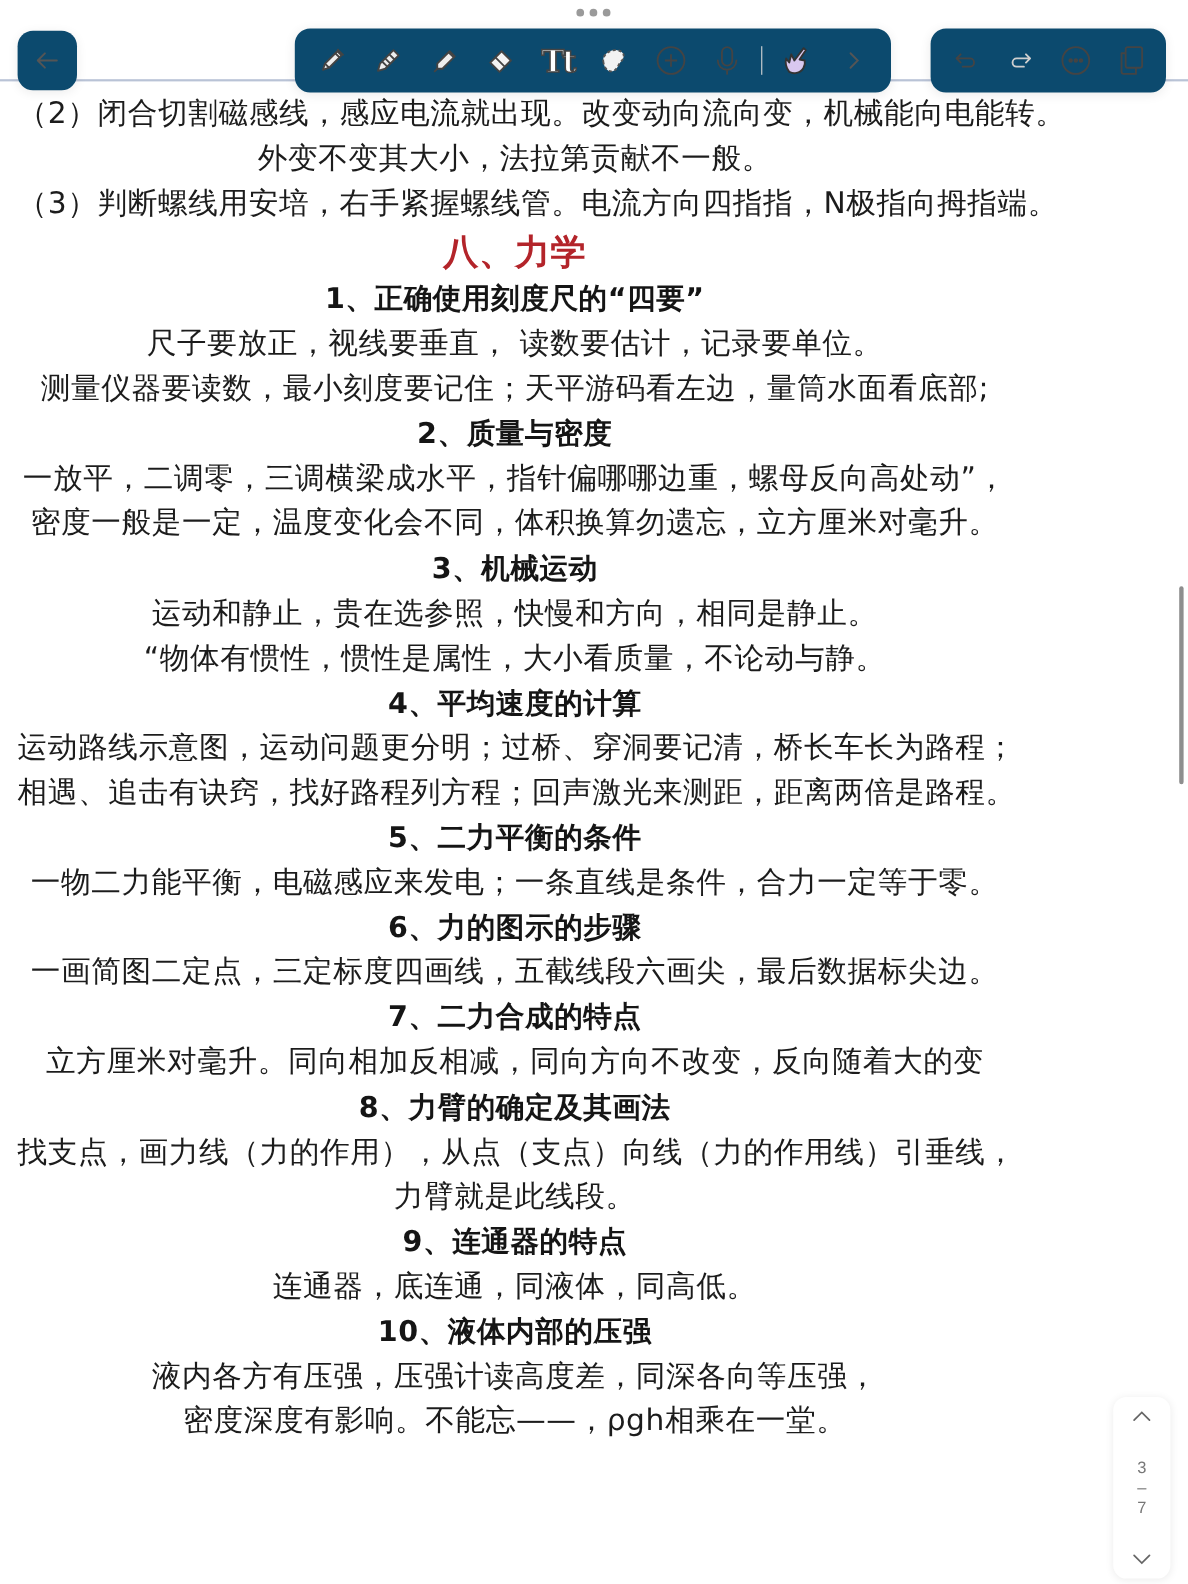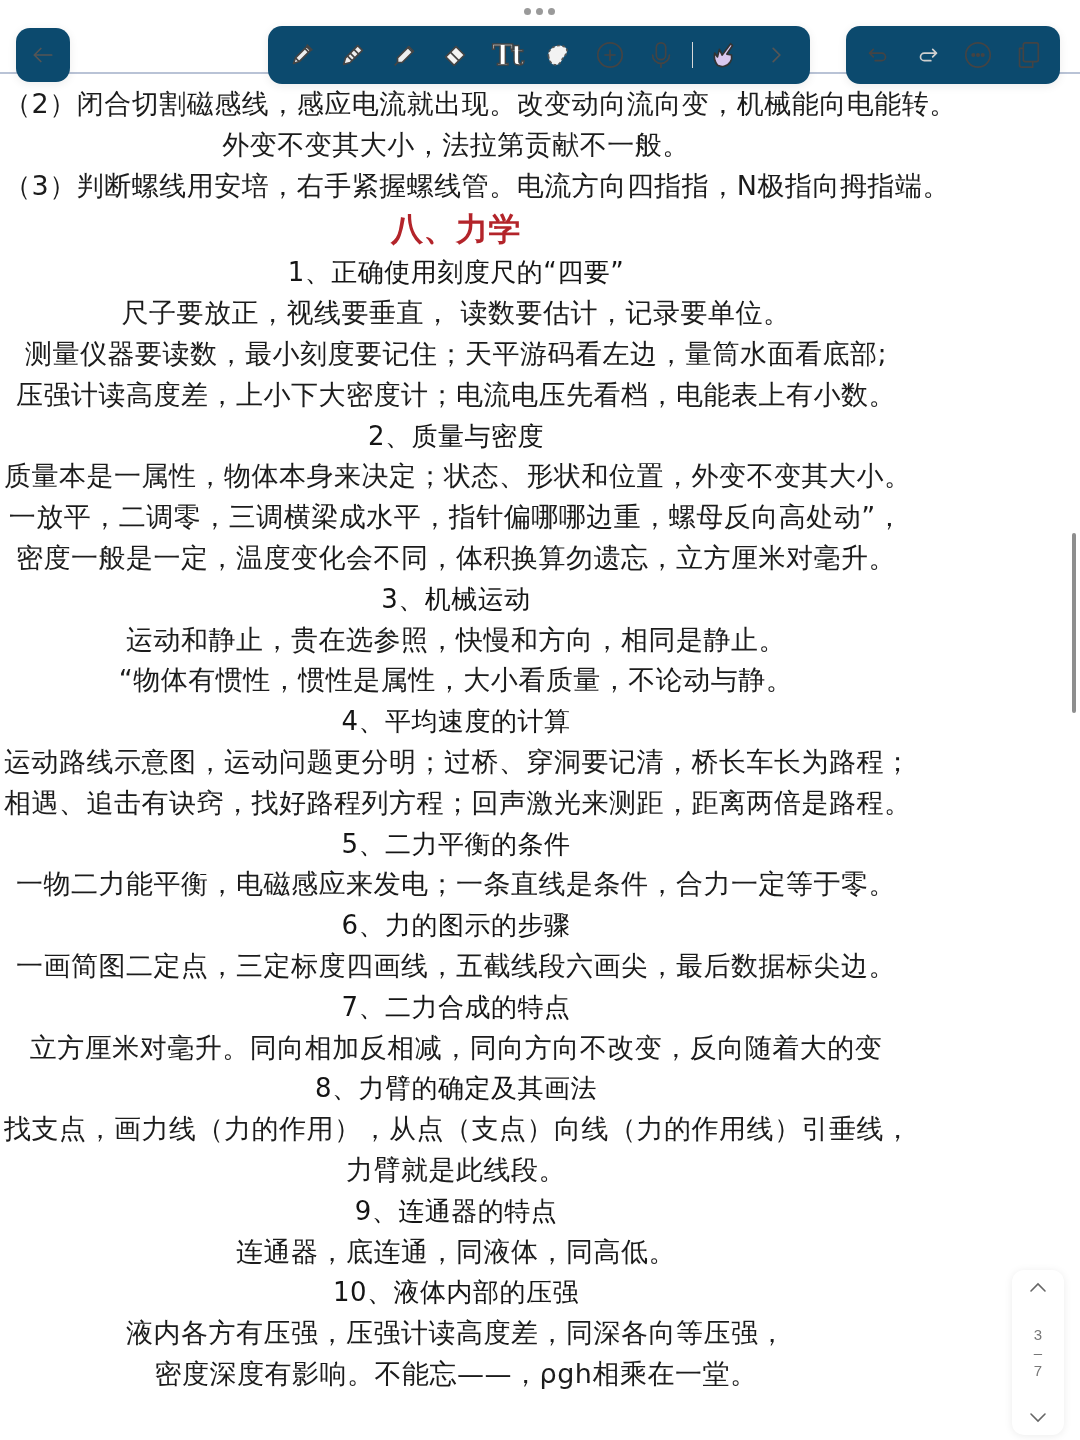--- a/index.html
+++ b/index.html
@@ -18,26 +18,26 @@
       box-shadow: 0 2px 10px rgba(0,0,0,0.08);
       display: flex; align-items: center;
     }
     .back-panel { left: 16px; top: 28px; width: 54px; height: 54px; justify-content: center; }
     .tools-panel { left: 268px; top: 26px; width: 542px; height: 58px; padding: 0 14px; box-sizing: border-box; justify-content: space-between; }
     .right-panel { left: 846px; top: 26px; width: 214px; height: 58px; padding: 0 12px; box-sizing: border-box; justify-content: space-between; }
     .tool { width: 40px; height: 40px; display: flex; align-items: center; justify-content: center; cursor: pointer; }
     .tool svg { width: 30px; height: 30px; }
     .sep { width: 1px; height: 26px; background: #d8d8d8; }
     
-    .doc { position: absolute; top: 84px; left: 4px; width: 904px; }
+    .doc { position: absolute; top: 84px; left: 16px; width: 904px; }
     .line {
       text-align: center; font-size: 27px; line-height: 40.8px; height: 40.8px;
       white-space: nowrap; color: #1c1c1c; letter-spacing: 0.5px;
     }
-    .line.h2 { font-weight: normal; font-size: 26px; color: #151515; }
+    .line.h2 { font-weight: bold; font-size: 26px; color: #151515; }
     .line.h1 { font-weight: bold; font-size: 32px; color: #b3242a; height: 46px; line-height: 46px; }
     
     .scrollbar { position: absolute; left: 1072px; top: 533px; width: 4px; height: 180px; background: #8e8e8e; border-radius: 2px; }
     
     .page-nav {
       position: absolute; left: 1012px; top: 1270px; width: 52px; height: 165px;
       background: #ffffff; border-radius: 12px; box-shadow: 0 1px 8px rgba(0,0,0,0.08);
       display: flex; flex-direction: column; align-items: center; justify-content: space-between;
       padding: 10px 0; box-sizing: border-box; color: #777;
       font-family: "Liberation Sans", sans-serif;
@@ -147,23 +147,21 @@
 </div>
 
 <div class="doc">
   <div class="line p">（2）闭合切割磁感线，感应电流就出现。改变动向流向变，机械能向电能转。</div>
   <div class="line p">外变不变其大小，法拉第贡献不一般。</div>
   <div class="line p">（3）判断螺线用安培，右手紧握螺线管。电流方向四指指，N极指向拇指端。</div>
   <div class="line h1">八、力学</div>
   <div class="line h2">1、正确使用刻度尺的“四要”</div>
   <div class="line p">尺子要放正，视线要垂直， 读数要估计，记录要单位。</div>
   <div class="line p">测量仪器要读数，最小刻度要记住；天平游码看左边，量筒水面看底部;</div>
-  <div class="line p">压强计读高度差，上小下大密度计；电流电压先看档，电能表上有小数。</div>
   <div class="line h2">2、质量与密度</div>
-  <div class="line p">质量本是一属性，物体本身来决定；状态、形状和位置，外变不变其大小。</div>
   <div class="line p">一放平，二调零，三调横梁成水平，指针偏哪哪边重，螺母反向高处动”，</div>
   <div class="line p">密度一般是一定，温度变化会不同，体积换算勿遗忘，立方厘米对毫升。</div>
   <div class="line h2">3、机械运动</div>
   <div class="line p">运动和静止，贵在选参照，快慢和方向，相同是静止。</div>
   <div class="line p">“物体有惯性，惯性是属性，大小看质量，不论动与静。</div>
   <div class="line h2">4、平均速度的计算</div>
   <div class="line p">运动路线示意图，运动问题更分明；过桥、穿洞要记清，桥长车长为路程；</div>
   <div class="line p">相遇、追击有诀窍，找好路程列方程；回声激光来测距，距离两倍是路程。</div>
   <div class="line h2">5、二力平衡的条件</div>
   <div class="line p">一物二力能平衡，电磁感应来发电；一条直线是条件，合力一定等于零。</div>

